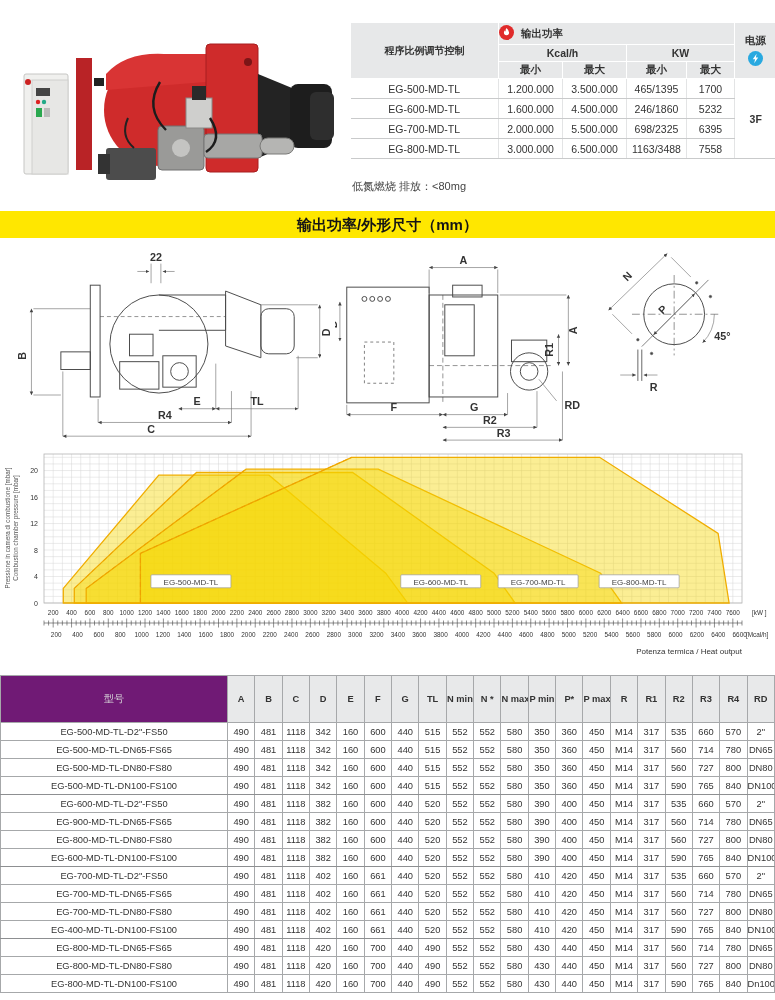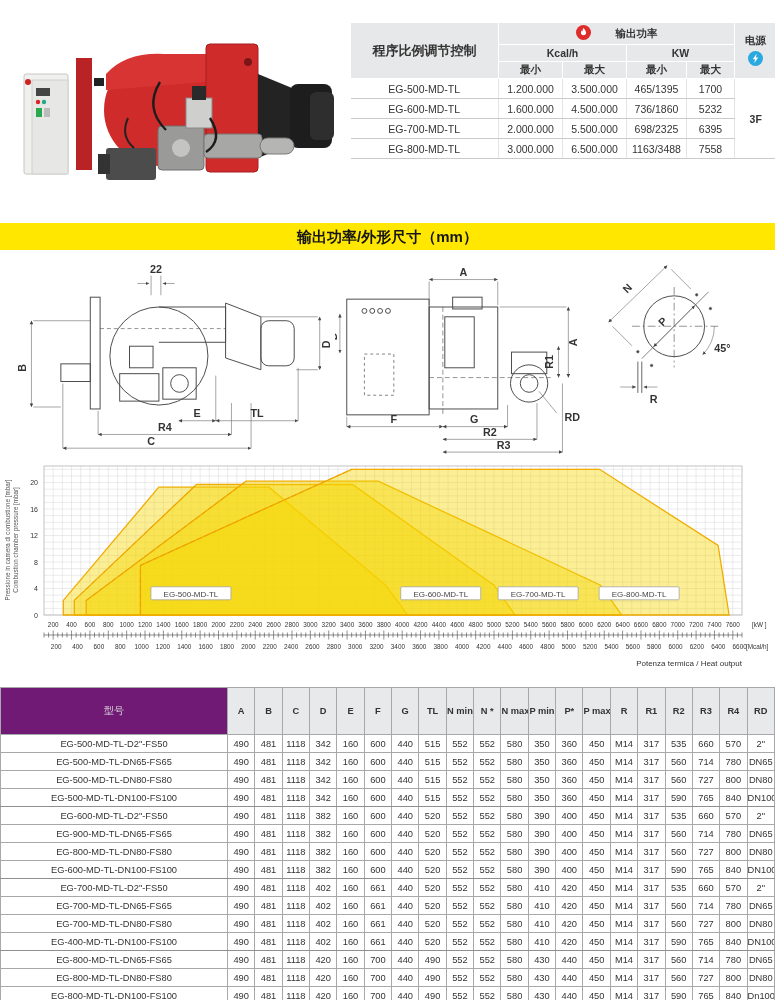--- a/index.html
+++ b/index.html
@@ -7,32 +7,32 @@
     width:775px;height:1000px;background:#fff;overflow:hidden;
     font-family:"Liberation Sans","DejaVu Sans",sans-serif;color:#333;
   }
   
   .top{display:flex;gap:10px;padding:22px 12px 0 10px;}
   .photo-wrap{width:330px;height:176px;flex:0 0 auto;}
   .right-col{flex:1;min-width:0;}
   table.power{border-collapse:collapse;width:100%;font-size:10.5px;table-layout:fixed;}
   table.power th,table.power td{padding:0;text-align:center;vertical-align:middle;}
   table.power thead th{background:#e7e8e9;border:1px solid #fff;font-weight:bold;color:#333;}
-  th.ctrl-cell{background:#b3b5b7;color:#dcdddd;font-weight:normal;font-size:13px;}
+  th.ctrl-cell{background:#b3b5b7;color:#dcdddd;font-weight:normal;font-size:10px;}
   th.power-cell{font-size:10.5px;}
   .hdr-icon-row{height:22px;}
   .hdr-mid-row{height:17px;}
   .hdr-min-row{height:17px;}
   table.power tbody td{height:19px;border-bottom:1px solid #c9cacb;border-right:1px solid #e3e4e5;background:#fff;color:#333;}
   table.power tbody td.power-val{border-right:none;font-weight:bold;}
   .flame-badge,.bolt-badge{display:inline-block;vertical-align:middle;}
-  .hdr-flex{display:flex;align-items:center;justify-content:center;gap:25px;}
+  .hdr-flex{display:flex;align-items:center;justify-content:flex-start;gap:7px;}
   .emissions{margin:18px 0 0 2px;font-size:11px;color:#444;line-height:1.75;}
   
-  .banner{margin-top:25px;height:27px;background:#ffe700;text-align:center;
+  .banner{margin-top:13px;height:27px;background:#ffe700;text-align:center;
     font-size:15px;font-weight:bold;color:#151515;line-height:27px;}
   
   .drawings{display:flex;align-items:flex-start;padding:8px 18px 0 4px;height:200px;}
   .drawings svg text{font-family:"Liberation Sans",sans-serif;}
   
   .chart-wrap{margin-top:2px;}
   
   table.spec{border-collapse:collapse;width:775px;margin-top:8px;font-size:9.3px;table-layout:fixed;}
   table.spec th,table.spec td{border:1px solid #a6a8aa;text-align:center;padding:0;height:17px;color:#333;overflow:hidden;white-space:nowrap;}
   table.spec thead th{background:#e8e9ea;height:46px;font-weight:bold;}
@@ -136,41 +136,42 @@
             <td>1.200.000</td>
             <td>3.500.000</td>
             <td>465/1395</td>
             <td>1700</td>
             <td rowspan="4" class="power-val">3F</td>
           </tr>
           <tr>
             <td>EG-600-MD-TL</td>
             <td>1.600.000</td>
             <td>4.500.000</td>
-            <td>736/1860</td>
+            <td>246/1860</td>
             <td>5232</td>
           </tr>
           <tr>
             <td>EG-700-MD-TL</td>
             <td>2.000.000</td>
             <td>5.500.000</td>
             <td>698/2325</td>
             <td>6395</td>
           </tr>
           <tr>
             <td>EG-800-MD-TL</td>
             <td>3.000.000</td>
             <td>6.500.000</td>
             <td>1163/3488</td>
             <td>7558</td>
           </tr>
         </tbody>
     </table>
 
     <div class="emissions">
+      <div>低氮燃烧 排放：&lt;80mg</div>
     </div>
   </div>
 </div>
 
 <div class="banner">输出功率/外形尺寸（mm）</div>
 
 <div class="drawings">
 
   <svg width="338" height="198" viewBox="0 0 338 198">
     <defs>

